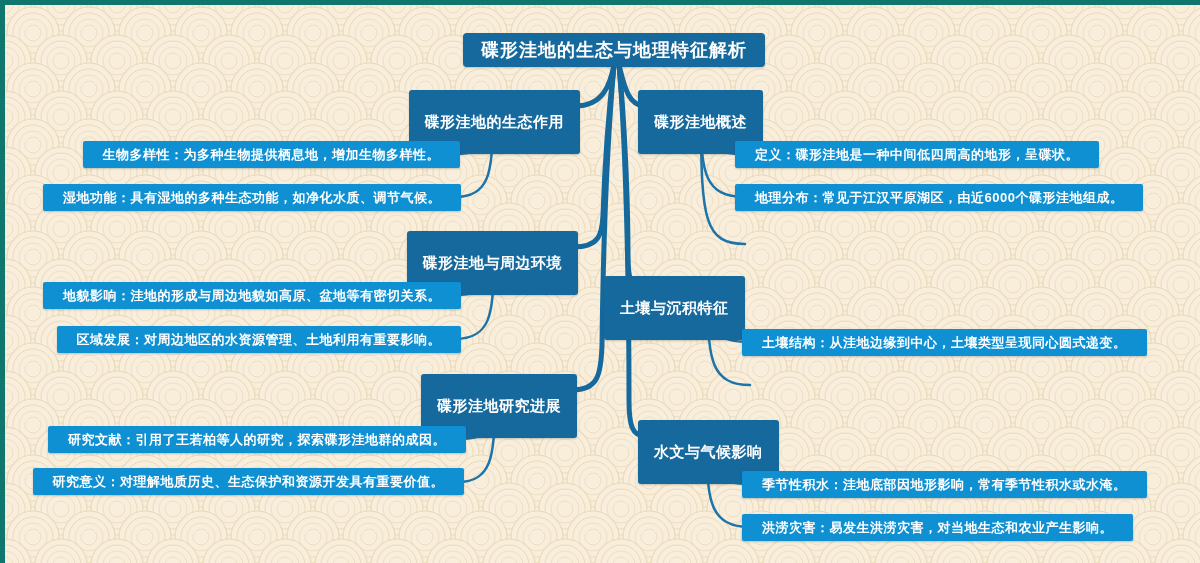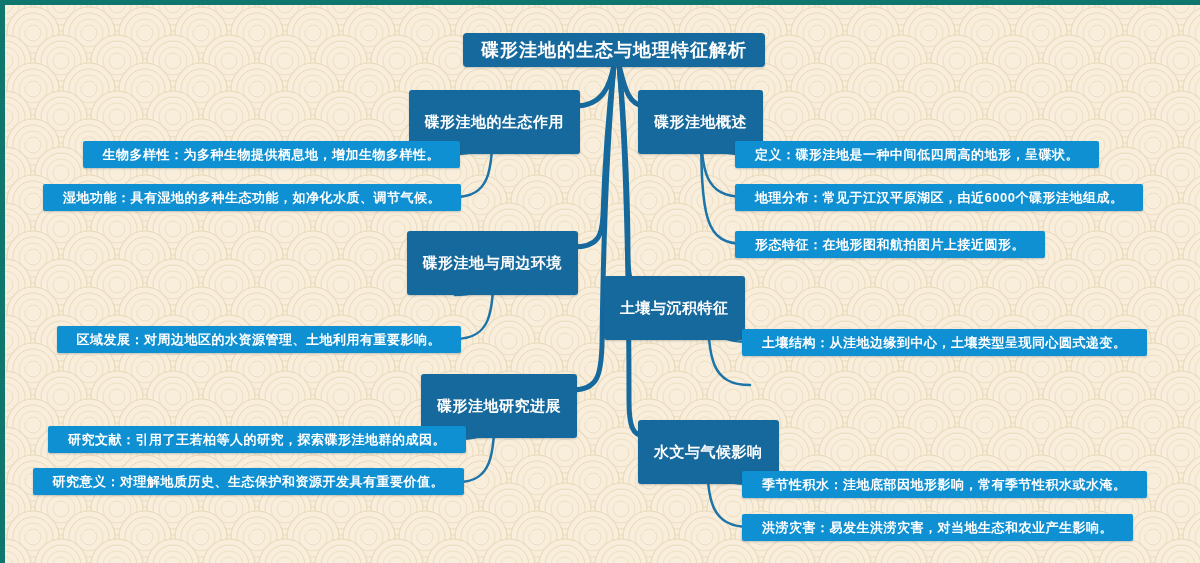--- a/index.html
+++ b/index.html
@@ -90,30 +90,30 @@
     </g>
   </svg>
 
   <div class="node root" style="left:458px;top:28px;">碟形洼地的生态与地理特征解析</div>
 
   <div class="node branch" style="right:623px;top:85px;">碟形洼地的生态作用</div>
   <div class="node leaf" style="right:743px;top:136px;">生物多样性：为多种生物提供栖息地，增加生物多样性。</div>
   <div class="node leaf" style="right:742px;top:179px;">湿地功能：具有湿地的多种生态功能，如净化水质、调节气候。</div>
 
   <div class="node branch" style="right:625px;top:226px;">碟形洼地与周边环境</div>
+  <div class="node leaf" style="right:742px;top:277px;">地貌影响：洼地的形成与周边地貌如高原、盆地等有密切关系。</div>
   <div class="node leaf" style="right:742px;top:321px;">区域发展：对周边地区的水资源管理、土地利用有重要影响。</div>
 
   <div class="node branch" style="right:626px;top:369px;">碟形洼地研究进展</div>
   <div class="node leaf" style="right:737px;top:421px;">研究文献：引用了王若柏等人的研究，探索碟形洼地群的成因。</div>
   <div class="node leaf" style="right:739px;top:463px;">研究意义：对理解地质历史、生态保护和资源开发具有重要价值。</div>
 
   <div class="node branch" style="left:633px;top:85px;">碟形洼地概述</div>
   <div class="node leaf" style="left:730px;top:136px;">定义：碟形洼地是一种中间低四周高的地形，呈碟状。</div>
   <div class="node leaf" style="left:730px;top:179px;">地理分布：常见于江汉平原湖区，由近6000个碟形洼地组成。</div>
-  <div class="node leaf" style="left:730px;top:226px;">形态特征：在地形图和航拍图片上接近圆形。</div>
 
   <div class="node branch" style="left:599px;top:271px;">土壤与沉积特征</div>
   <div class="node leaf" style="left:737px;top:324px;">土壤结构：从洼地边缘到中心，土壤类型呈现同心圆式递变。</div>
 
   <div class="node branch" style="left:633px;top:415px;">水文与气候影响</div>
   <div class="node leaf" style="left:737px;top:466px;">季节性积水：洼地底部因地形影响，常有季节性积水或水淹。</div>
   <div class="node leaf" style="left:737px;top:509px;">洪涝灾害：易发生洪涝灾害，对当地生态和农业产生影响。</div>
 
 </div>
 

